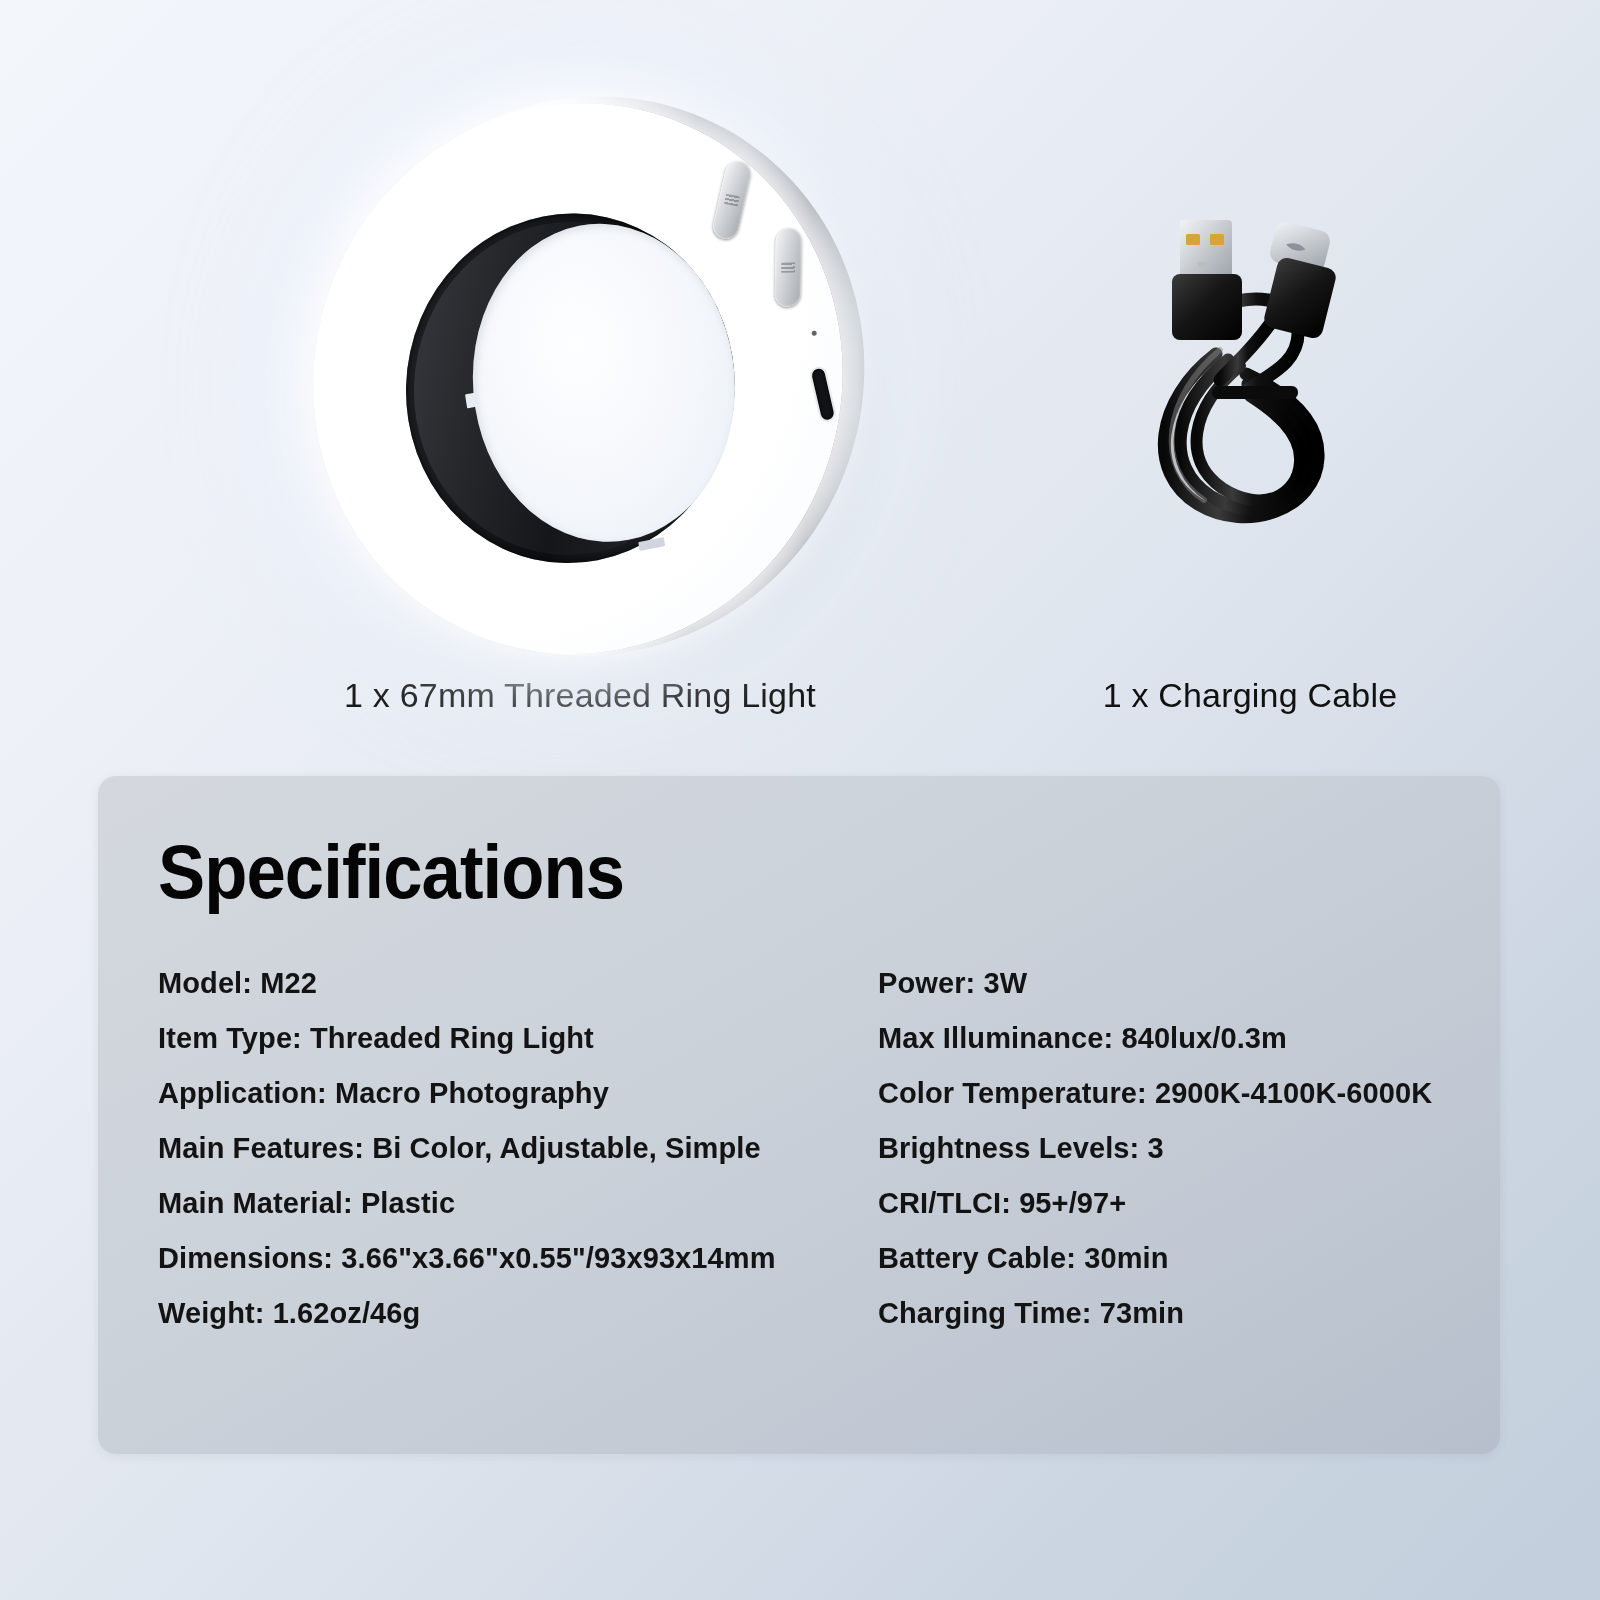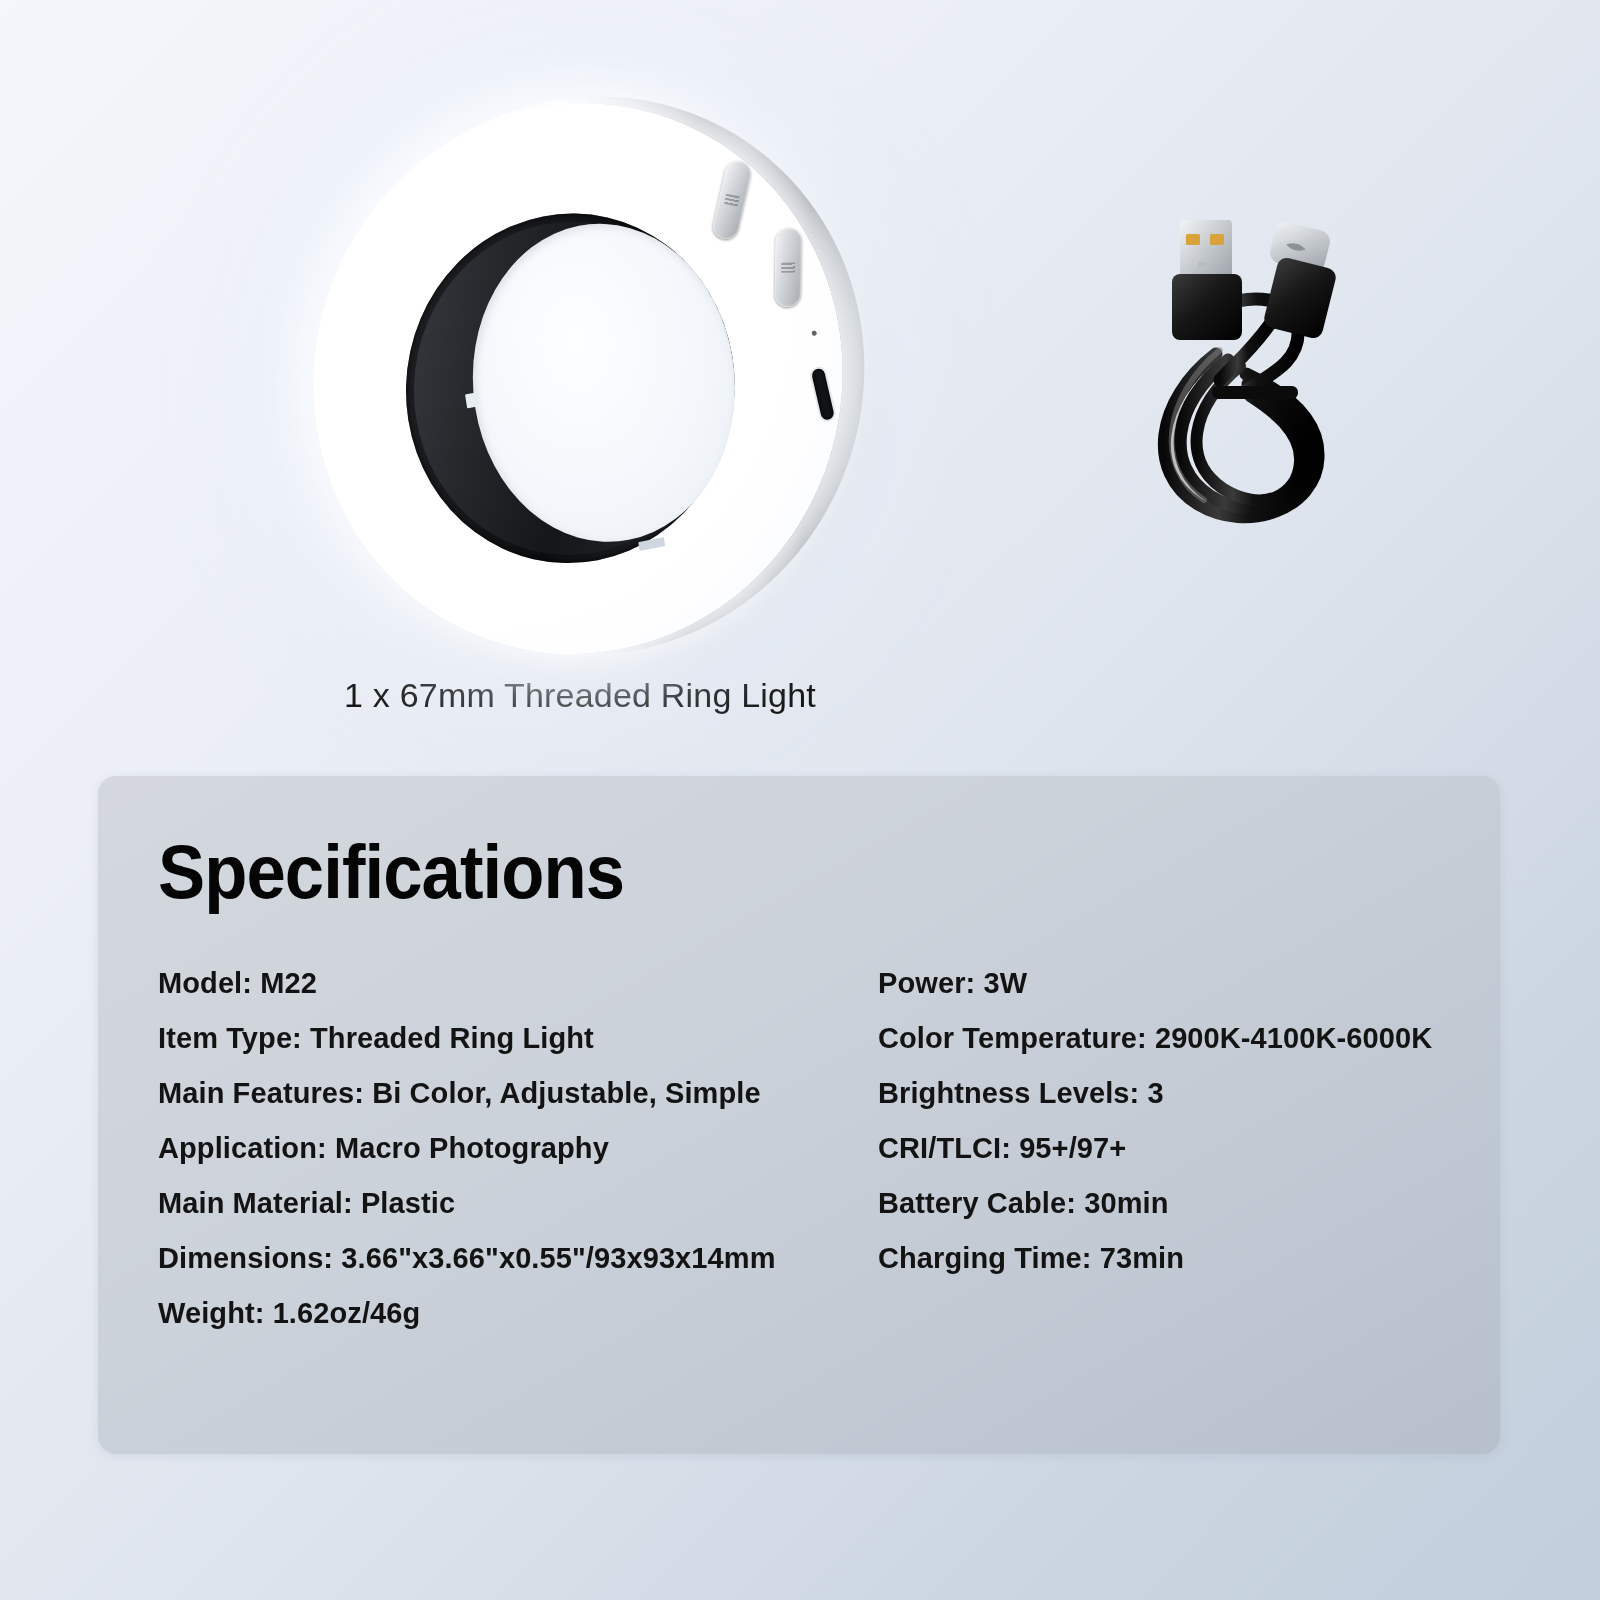--- a/index.html
+++ b/index.html
@@ -362,39 +362,41 @@
           </g>
 
           <g>
             <rect x="152" y="22" width="56" height="42" rx="11" fill="url(#shell)" transform="rotate(14 180 43)"></rect>
             <path d="M166 44 q10 -7 20 0 q-10 7 -20 0 z" fill="#8d9298" transform="rotate(14 180 43)"></path>
             <rect x="150" y="58" width="60" height="72" rx="10" fill="url(#boot)" transform="rotate(14 180 94)"></rect>
           </g>
         </svg>
       </div>
     </div>
+    <div class="caption">1 x Charging Cable</div>
   </div>
 </div>
 
 <div class="spec-panel">
   <div class="spec-title">Specifications</div>
 
   <div class="spec-cols">
     <div class="spec-col left">
       <div class="spec-row">Model: M22</div>
       <div class="spec-row">Item Type: Threaded Ring Light</div>
+      <div class="spec-row">Application: Macro Photography</div>
       <div class="spec-row">Main Features: Bi Color, Adjustable, Simple</div>
-      <div class="spec-row">Application: Macro Photography</div>
       <div class="spec-row">Main Material: Plastic</div>
       <div class="spec-row">Dimensions: 3.66"x3.66"x0.55"/93x93x14mm</div>
       <div class="spec-row">Weight: 1.62oz/46g</div>
     </div>
 
     <div class="spec-col right">
       <div class="spec-row">Power: 3W</div>
+      <div class="spec-row">Max Illuminance: 840lux/0.3m</div>
       <div class="spec-row">Color Temperature: 2900K-4100K-6000K</div>
       <div class="spec-row">Brightness Levels: 3</div>
       <div class="spec-row">CRI/TLCI: 95+/97+</div>
       <div class="spec-row">Battery Cable: 30min</div>
       <div class="spec-row">Charging Time: 73min</div>
     </div>
   </div>
 </div>
 
 </body></html>

